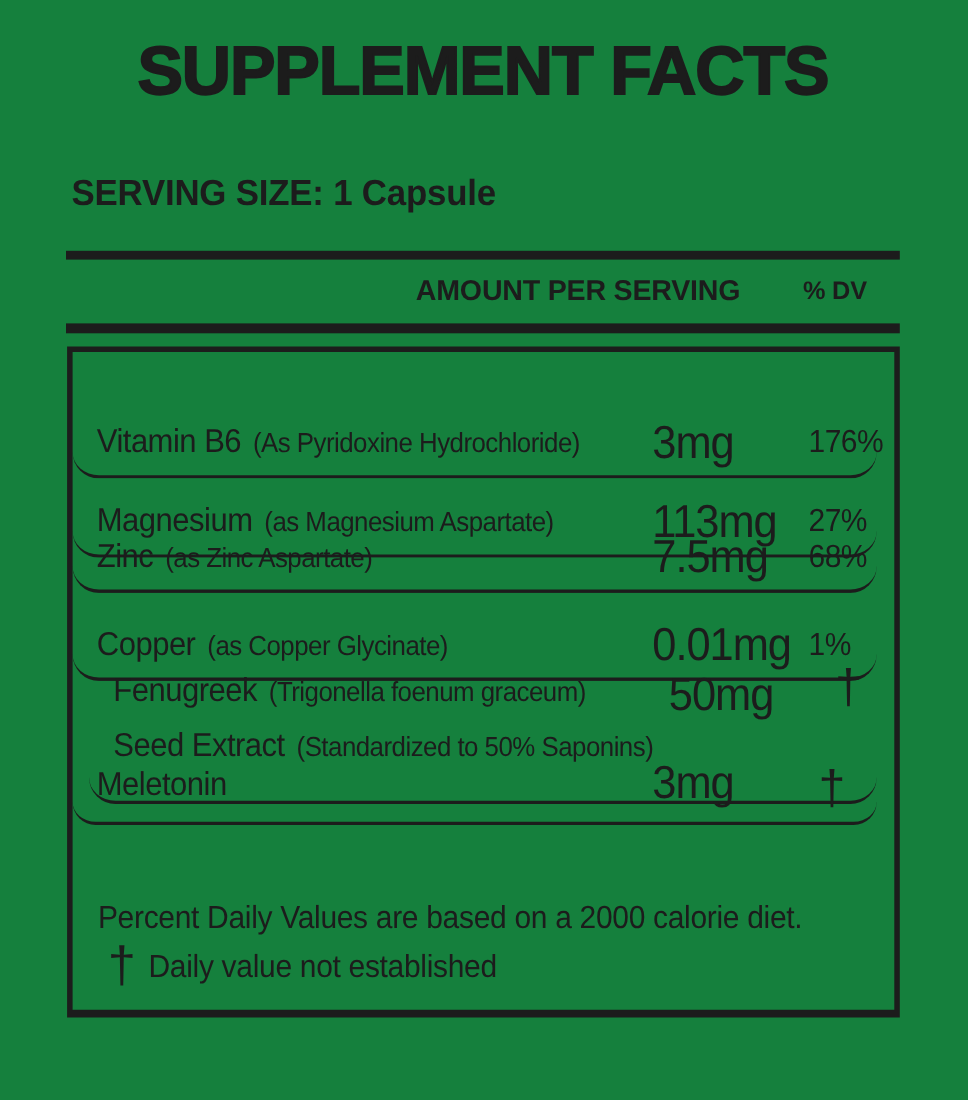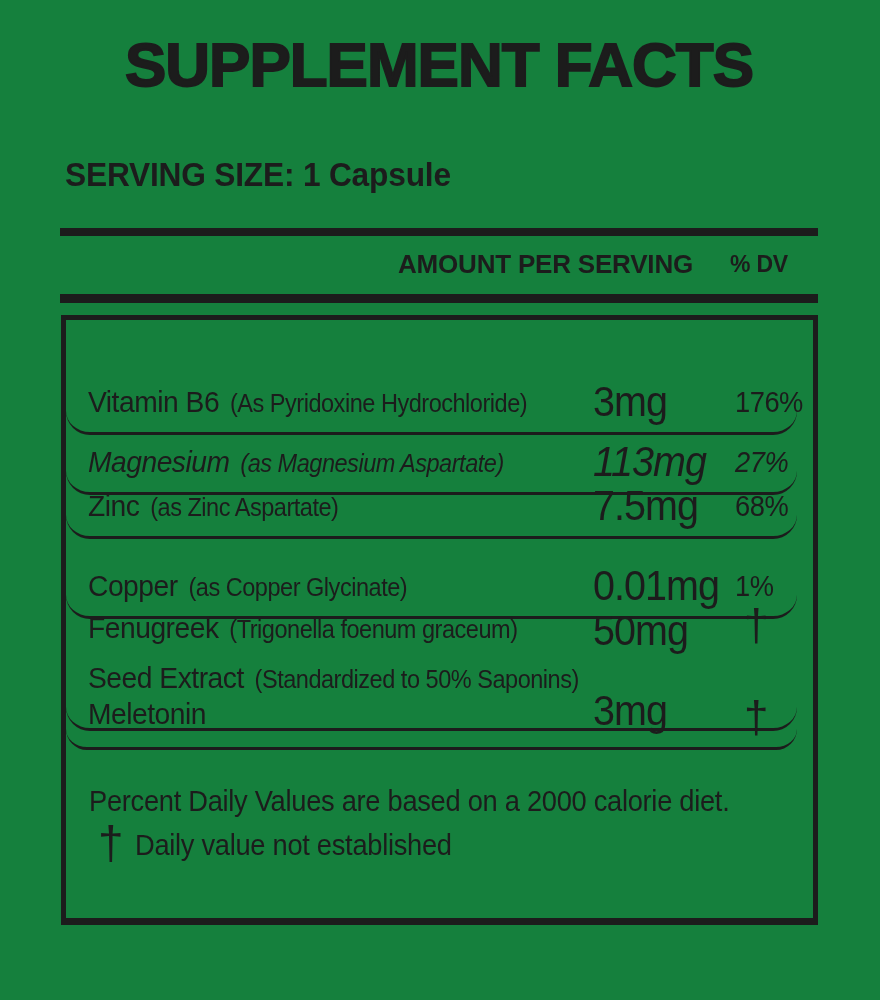--- a/index.html
+++ b/index.html
@@ -18,57 +18,57 @@
   }
 
   .serving { position:absolute; left:65px; top:139px; font-size:33px; font-weight:bold; line-height:37px; letter-spacing:-0.2px;margin-top:17px; }
   .serving .line { display:block; }
   .serving .line > span { display:inline-block; transform:scaleX(0.96); transform-origin:0 0; white-space:nowrap; }
 
   .bar1 { position:absolute; left:60px; top:228px; width:758px; height:8px; background:var(--ink); }
   .bar2 { position:absolute; left:60px; top:294px; width:758px; height:9px; background:var(--ink); }
 
   .amount-header {
-    position:absolute; top:249px; left:360px; width:333px; text-align:right;
+    position:absolute; top:249px; left:340px; width:333px; text-align:right;
     font-size:26px; font-weight:bold; line-height:30px; letter-spacing:-0.2px; white-space:nowrap;
   }
   .dv-header {
     position:absolute; top:249px; left:730px;
     font-size:23px; font-weight:bold; line-height:30px; letter-spacing:-0.2px; white-space:nowrap;
   }
 
   .box {
     position:absolute; left:61px; top:315px; width:757px; height:610px;
     border:5px solid var(--ink); border-bottom-width:7px;
   }
 
   .row { position:absolute; left:0; right:16px; border-bottom:3px solid var(--ink);border-radius:24px; }
   .r1 { top:0;     height:115px; }
-  .r2 { top:115px; height:60px;font-style:italic; }
+  .r2 { top:115px; height:72px; }
   .r3 { top:171px; height:48px; }
   .r4 { top:223px; height:52px;margin-top:24px; }
-  .r5 { top:275px; height:136px; }
+  .r5 { top:275px; height:136px;margin-left:15px; }
   .r6 { top:388px; height:42px; }
 
   .name-line { position:absolute; left:22px; bottom:8px; line-height:34px; }
   .nname  { font-size:30px; letter-spacing:-0.5px; }
   .ndetail{ font-size:25px; letter-spacing:-0.5px; margin-left:7px; }
   .amount { position:absolute; left:527px; bottom:6px;  font-size:42px; letter-spacing:-1px; line-height:48px; }
   .dv     { position:absolute; left:669px; bottom:13px; font-size:29px; letter-spacing:-0.5px; line-height:33px; }
   .dagger { left:678px; font-size:44px; letter-spacing:0; line-height:48px; font-weight:400; }
 
   .r5 .l1 { top:16px; bottom:auto; }
   .r5 .l2 { top:66px; bottom:auto; }
   .r5 .amount { top:12px; bottom:auto; }
   .r5 .dagger { top:6px;  bottom:auto; }
   .r6 .name-line { bottom:11px; }
   .r6 .amount { bottom:12px; }
   .r6 .dagger { bottom:6px; }
 
-  .footer { position:absolute; left:0; right:0; top:431px; height:126px;border-radius:26px; }
+  .footer { position:absolute; left:0; right:0; top:465px; height:126px;border-radius:26px; }
   .fn1 { position:absolute; left:23px; top:32px; font-size:29px; line-height:36px; letter-spacing:-0.3px; }
   .fn2-dagger { position:absolute; left:32px; top:66px; font-size:46px; line-height:53px; }
   .fn2-text { position:absolute; left:69px; top:76px; font-size:29px; line-height:36px; letter-spacing:-0.3px; }
 </style>
 </head>
 <body>
 
 <div class="page">
 
   <div class="title">SUPPLEMENT FACTS</div>

